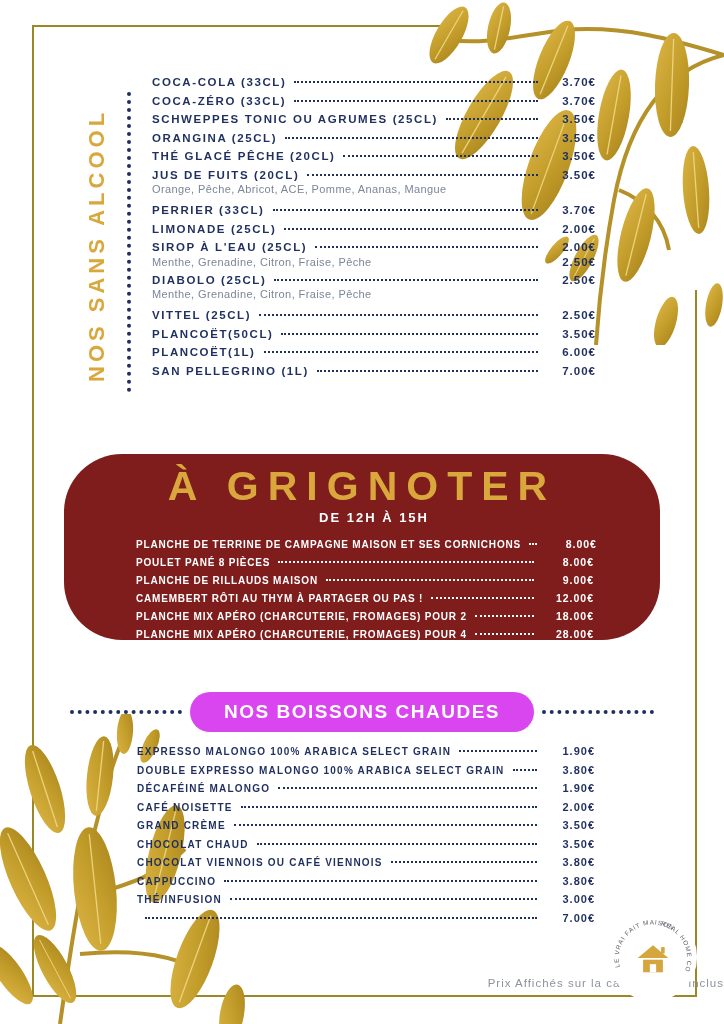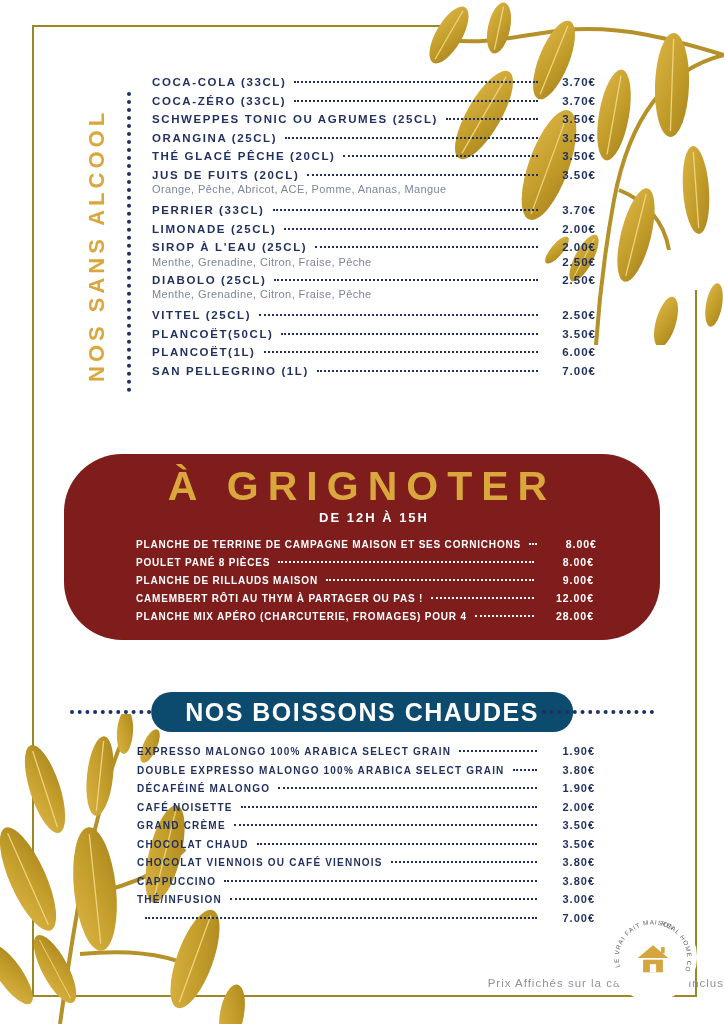--- a/index.html
+++ b/index.html
@@ -34,22 +34,22 @@
   
   .panel{position:absolute;left:64px;top:454px;width:596px;height:186px;background:#7f1d1d;border-radius:58px;color:#fff;}
   .panel-title{text-align:center;margin-top:10px;color:#d9a73c;font-weight:700;font-size:41px;letter-spacing:9px;line-height:44px;}
   .panel-sub{text-align:center;color:#ffffff;font-weight:700;font-size:13px;letter-spacing:2px;line-height:19px;padding-left:24px;}
   .list-panel{position:static;margin:11px 66px 0 72px;}
   .list-panel .nm{font-size:10px;letter-spacing:.8px;color:#fff;}
   .list-panel .dots{color:#fff;}
   .list-panel .pr{font-size:10.5px;color:#fff;min-width:52px;}
   .list-panel .row{margin-bottom:4.5px;}
   
-  .pill{position:absolute;top:692px;left:50%;transform:translateX(-50%);background:#0c4a6e;color:#fff;
-        border-radius:21px;height:40px;line-height:40px;padding:0 34px;font-weight:700;font-size:25px;letter-spacing:1.5px;white-space:nowrap;}
+  .pill{position:absolute;top:692px;left:50%;transform:translateX(-50%);background:#d946ef;color:#fff;
+        border-radius:21px;height:40px;line-height:40px;padding:0 34px;font-weight:700;font-size:19px;letter-spacing:1.5px;white-space:nowrap;}
   .flank{position:absolute;top:710px;width:112px;height:0;border-top:4px dotted #1f2f5f;}
   .flank-l{left:70px;}
   .flank-r{right:70px;}
   .list-hot{left:137px;top:745px;width:458px;}
   .list-hot .nm{font-size:10px;letter-spacing:1.2px;}
   .list-hot .pr{font-size:11px;}
   .list-hot .row{margin-bottom:5px;}
   
   .footer{position:absolute;left:0;right:0;top:977px;text-align:right;color:#8d939c;font-size:11.5px;letter-spacing:1px;}
   
@@ -349,20 +349,28 @@
         <div class="row">
           <div class="line">
             <span class="nm">CAMEMBERT RÔTI AU THYM À PARTAGER OU PAS !</span>
             <span class="dots"></span>
             <span class="pr">12.00€</span>
           </div>
 
         </div>
         <div class="row">
           <div class="line">
+            <span class="nm">PLANCHE MIX APÉRO (CHARCUTERIE, FROMAGES) POUR 2</span>
+            <span class="dots"></span>
+            <span class="pr">18.00€</span>
+          </div>
+
+        </div>
+        <div class="row">
+          <div class="line">
             <span class="nm">PLANCHE MIX APÉRO (CHARCUTERIE, FROMAGES) POUR 4</span>
             <span class="dots"></span>
             <span class="pr">28.00€</span>
           </div>
 
         </div>
       </div>
   </div>
 
   <div class="flank flank-l"></div>

